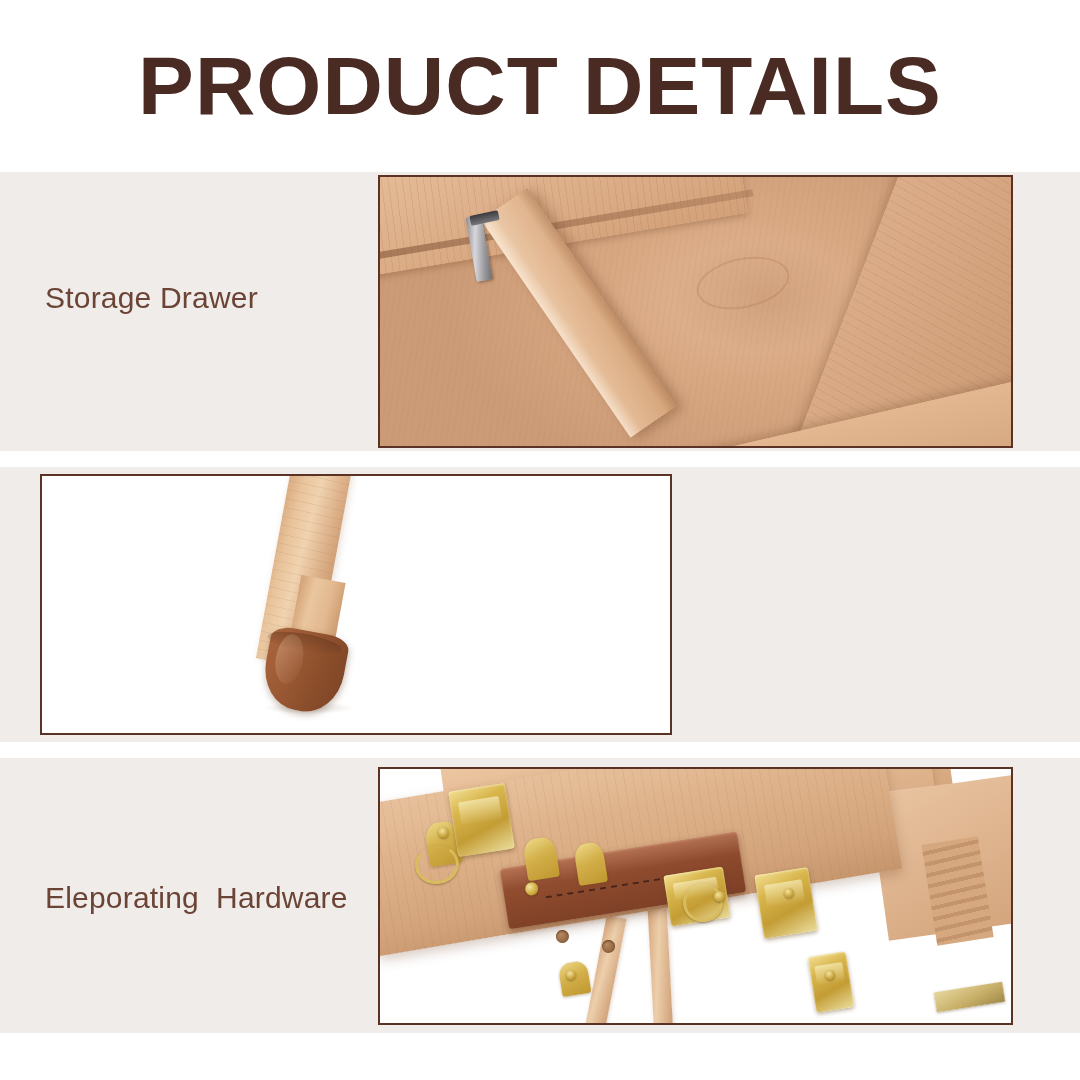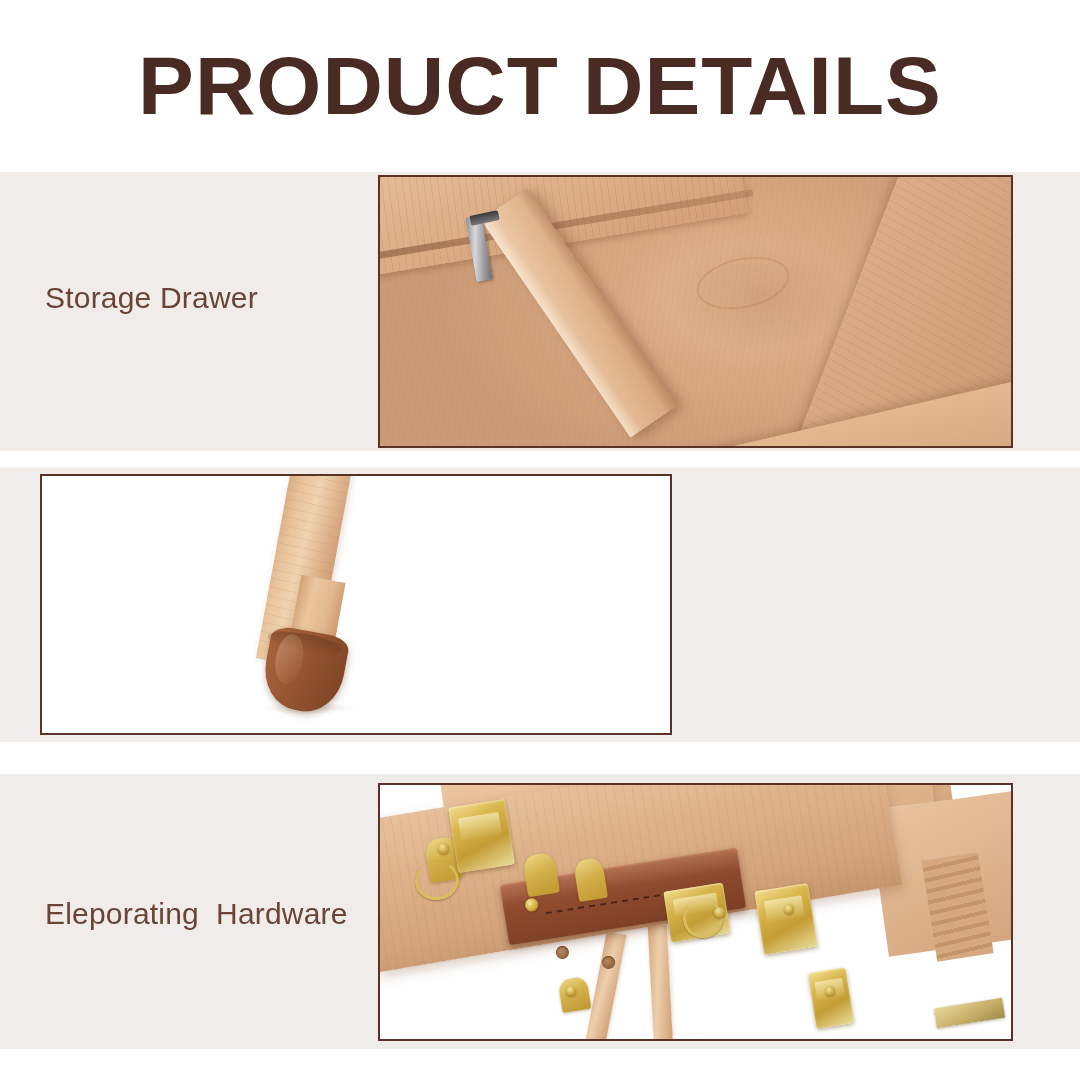--- a/index.html
+++ b/index.html
@@ -29,21 +29,21 @@
 
   
   .panel{
     position:absolute;
     left:0;width:1080px;
     background:#f0ecea;
     overflow:hidden;
   }
   #panel-1{top:172px;height:279px;}
   #panel-2{top:467px;height:275px;}
-  #panel-3{top:774px;height:275px;}
+  #panel-3{top:758px;height:275px;}
 
   .panel-label{
     position:absolute;
     color:#6b4436;
     font-size:30px;
     font-weight:normal;
     white-space:pre;
     letter-spacing:0.2px;
   }
   #label-1{left:45px;top:126px;transform:translateY(-50%);}

